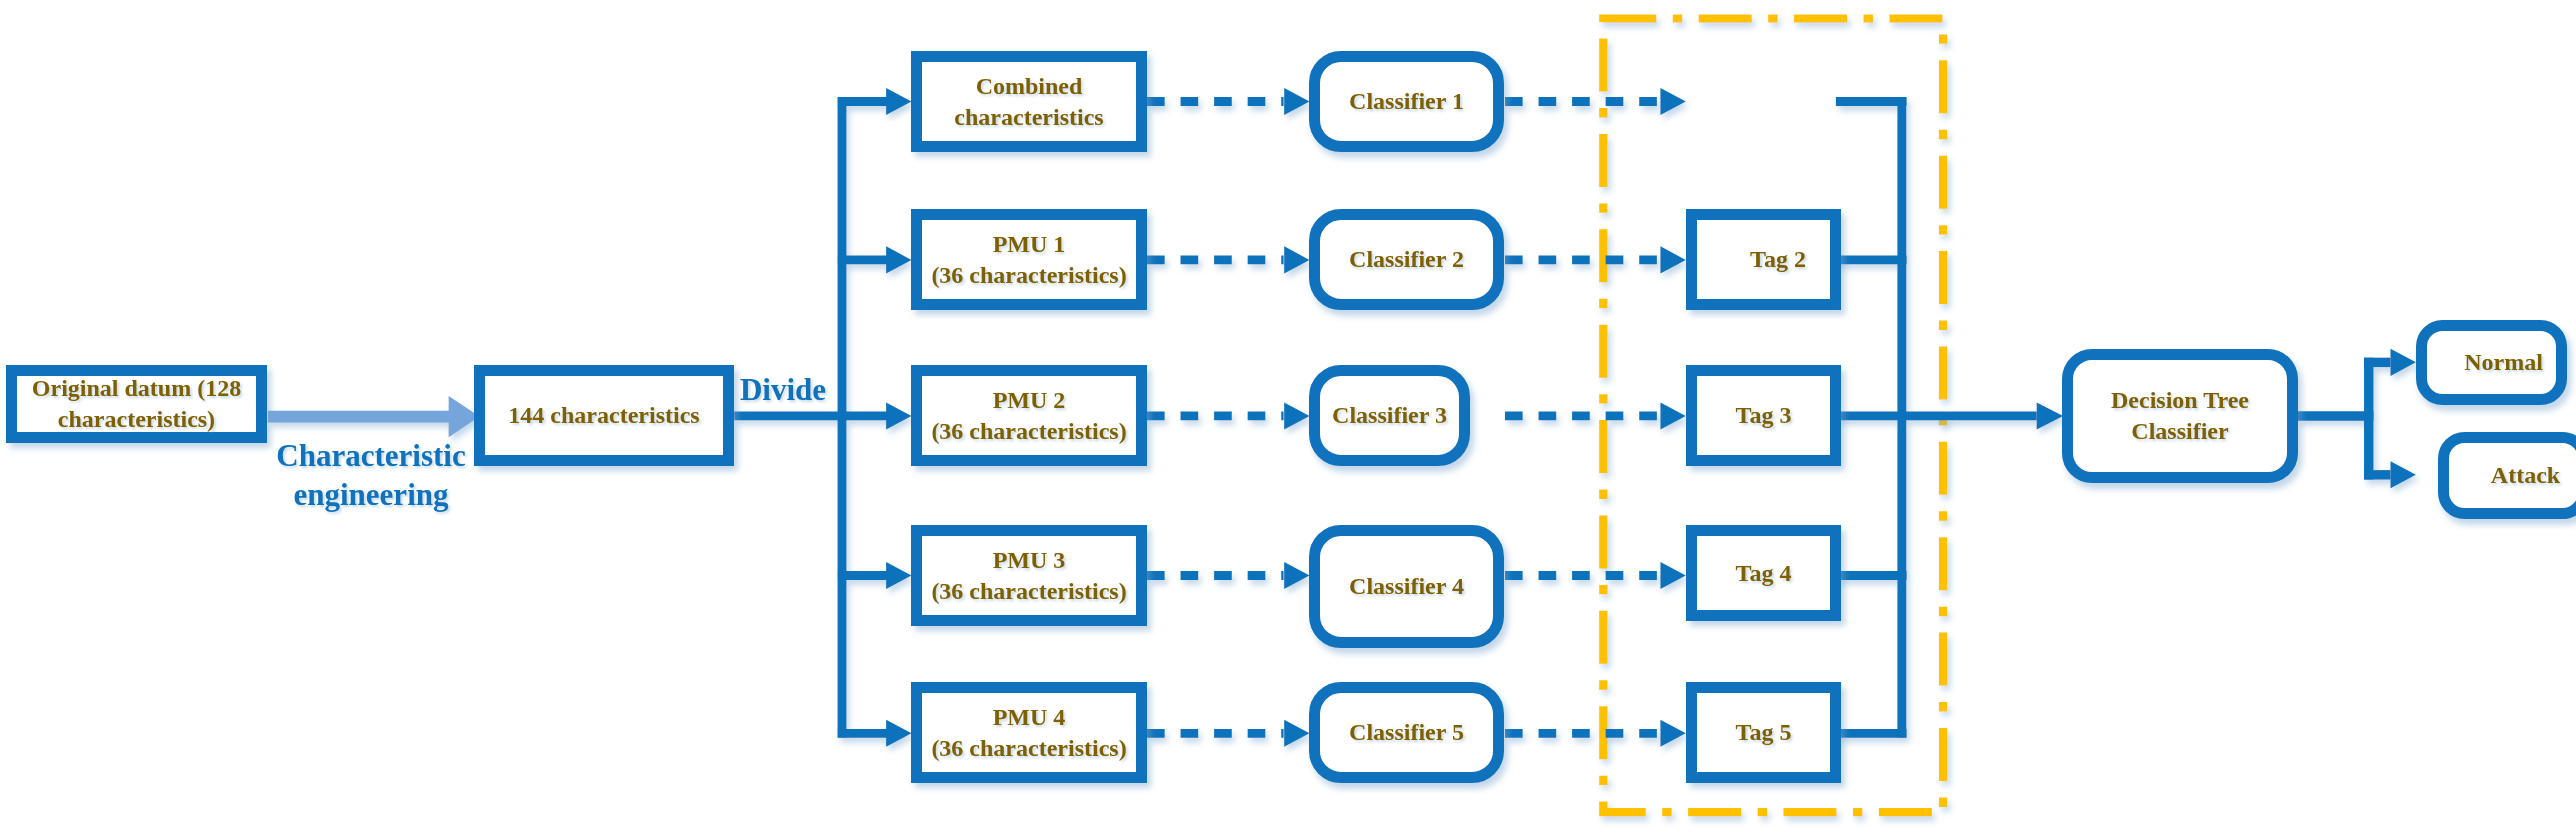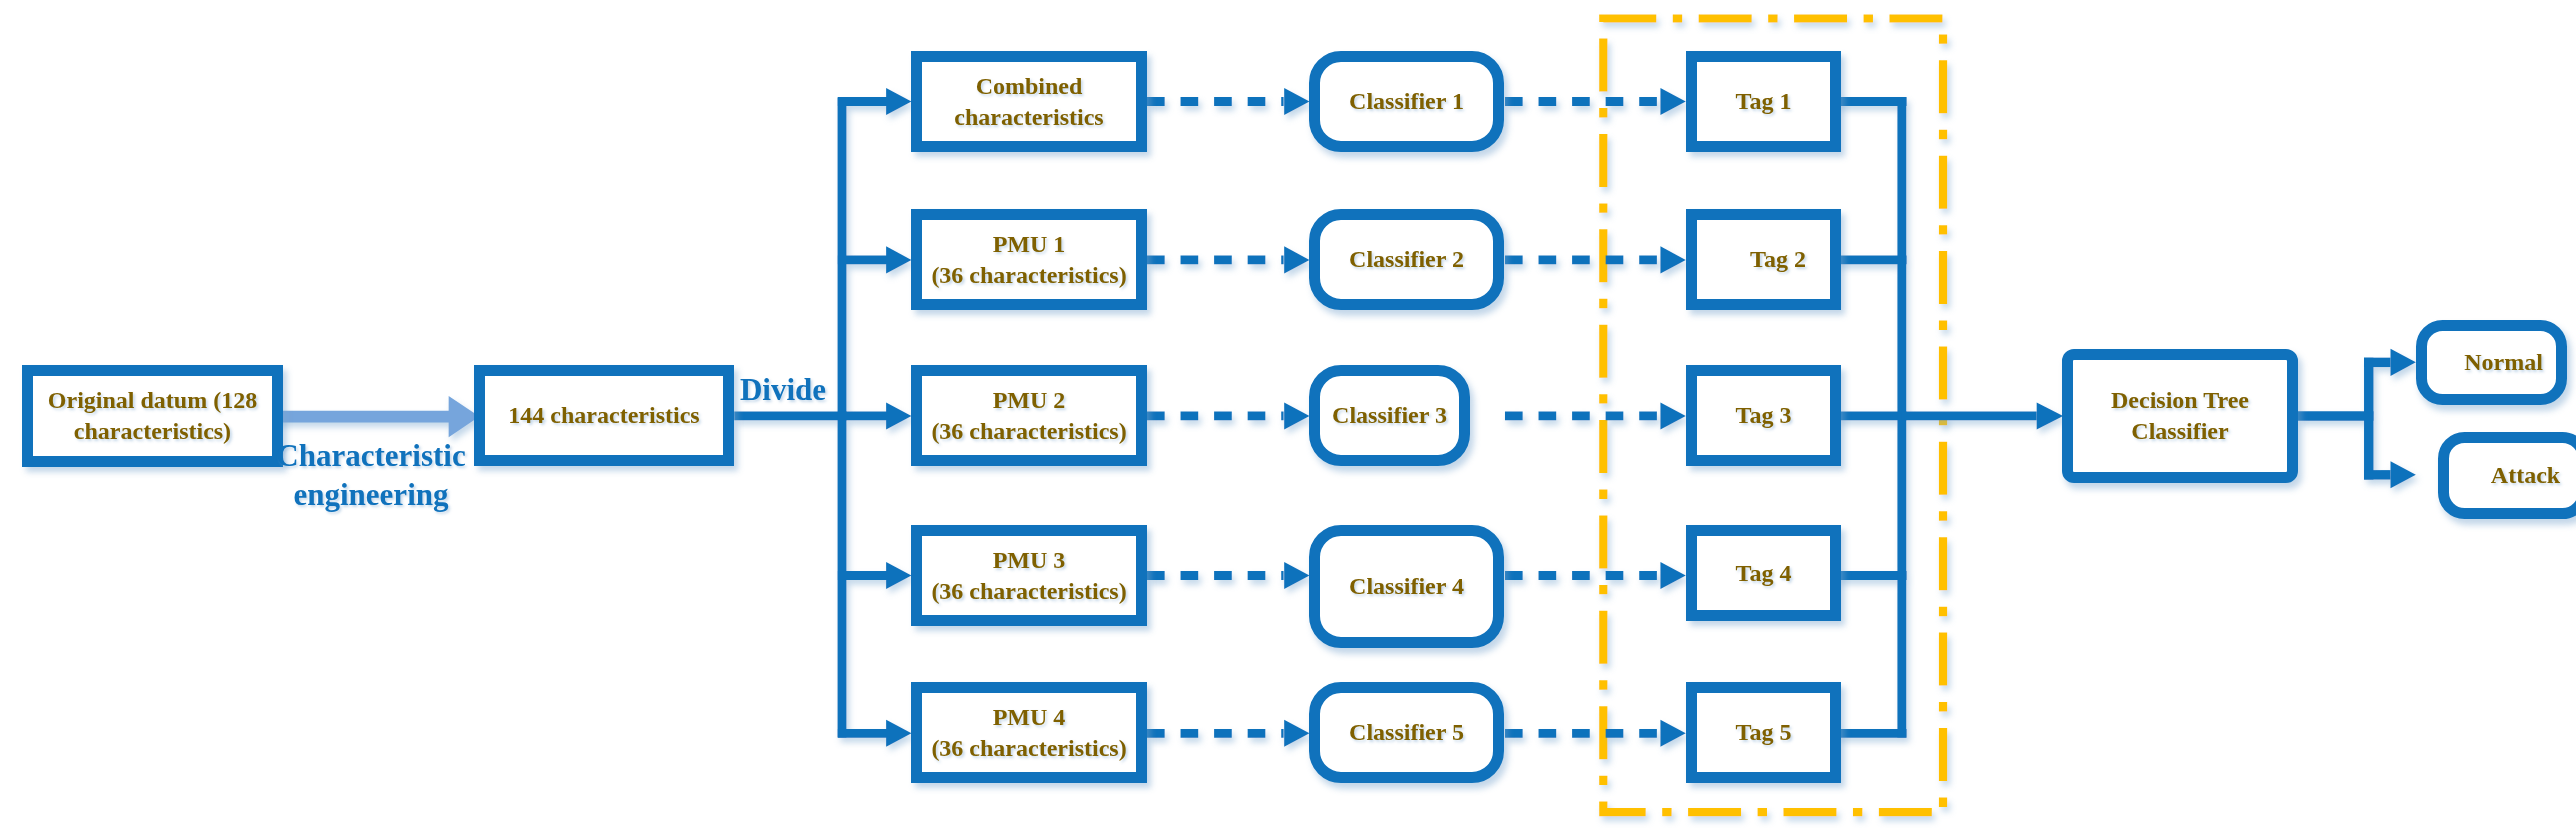--- a/index.html
+++ b/index.html
@@ -17,21 +17,21 @@
   .box{
     position:absolute; z-index:2; background:#fff;
     border:11.8px solid var(--blue);
     display:flex; align-items:center; justify-content:center;
     text-align:center; white-space:pre-line;
     color:var(--olive); font-weight:bold; font-size:24px; line-height:1.28;
     box-shadow:3.5px 5.3px 5.9px var(--shadow);
     text-shadow:1.8px 2.4px 2.9px var(--shadow);
   }
   .r55{border-radius:32px;}
-  .r65{border-radius:12px;}
+  .r65{border-radius:30px;}
   .r45{border-radius:26.5px;padding-left:24px;}
   .flabel{
     position:absolute; z-index:2; color:var(--blue); font-weight:bold;
     font-size:31px; line-height:1.25; text-align:center; white-space:pre-line;
     text-shadow:1.8px 2.4px 2.9px var(--shadow);
   }
   .bl{stroke:var(--blue); stroke-width:15; fill:none;}
   .bl16{stroke:var(--blue); stroke-width:16; fill:none;}
   .dash{stroke-dasharray:30 27;}
   .head{fill:var(--blue); stroke:none;}
@@ -107,21 +107,21 @@
 
       <line class="bl16" x1="3902" y1="706" x2="4031" y2="706"></line>
       <line class="bl16" x1="4023" y1="607" x2="4023" y2="814"></line>
       <line class="bl16" x1="4015" y1="615" x2="4060" y2="615"></line>
       <polygon class="head" points="4060,592 4103,615 4060,638"></polygon>
       <line class="bl16" x1="4015" y1="806" x2="4060" y2="806"></line>
       <polygon class="head" points="4060,783 4103,806 4060,829"></polygon>
     </g>
   </svg>
 
-  <div class="box" style="left:22px;top:365px;width:261px;height:102px;">Original datum (128
+  <div class="box" style="left:6px;top:365px;width:261px;height:78px;">Original datum (128
 characteristics)</div>
 
   <div class="flabel" style="left:253px;top:437px;width:236px;">Characteristic
 engineering</div>
 
   <div class="box" style="left:474px;top:365px;width:260px;height:101px;">144 characteristics</div>
 
   <div class="flabel" style="left:733px;top:371px;width:100px;">Divide</div>
 
   <div class="box" style="left:911px;top:51px;width:236px;height:101px;">Combined
@@ -134,21 +134,20 @@
 (36 characteristics)</div>
   <div class="box" style="left:911px;top:682px;width:236px;height:101px;">PMU 4
 (36 characteristics)</div>
 
   <div class="box r55" style="left:1309px;top:51px;width:195px;height:101px;">Classifier 1</div>
   <div class="box r55" style="left:1309px;top:209px;width:195px;height:101px;">Classifier 2</div>
   <div class="box r55" style="left:1309px;top:365px;width:161px;height:101px;">Classifier 3</div>
   <div class="box r55" style="left:1309px;top:525px;width:195px;height:123px;font-family:Liberation Serif, serif;">Classifier 4</div>
   <div class="box r55" style="left:1309px;top:682px;width:195px;height:101px;">Classifier 5</div>
 
-  <div class="box" style="left:1686px;top:51px;width:155px;height:101px;">Tag 1</div>
   <div class="box" style="left:1686px;top:209px;width:155px;height:101px;padding-left:29px;">Tag 2</div>
   <div class="box" style="left:1686px;top:365px;width:155px;height:101px;">Tag 3</div>
   <div class="box" style="left:1686px;top:525px;width:155px;height:96px;">Tag 4</div>
   <div class="box" style="left:1686px;top:682px;width:155px;height:101px;">Tag 5</div>
 
   <div class="box r65" style="left:2062px;top:349px;width:236px;height:134px;">Decision Tree
 Classifier</div>
   <div class="box r45" style="left:2416px;top:320px;width:151px;height:85px;">Normal</div>
   <div class="box r45" style="left:2416px;top:432px;width:151px;height:87px;margin-left:22px;">Attack</div>
 

